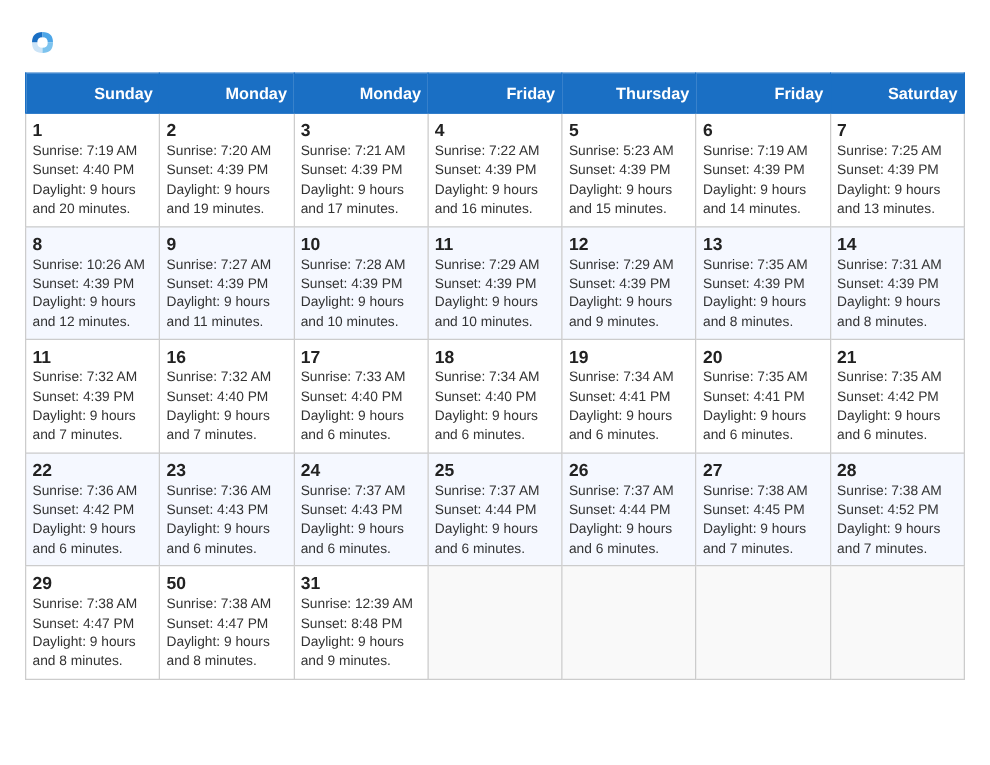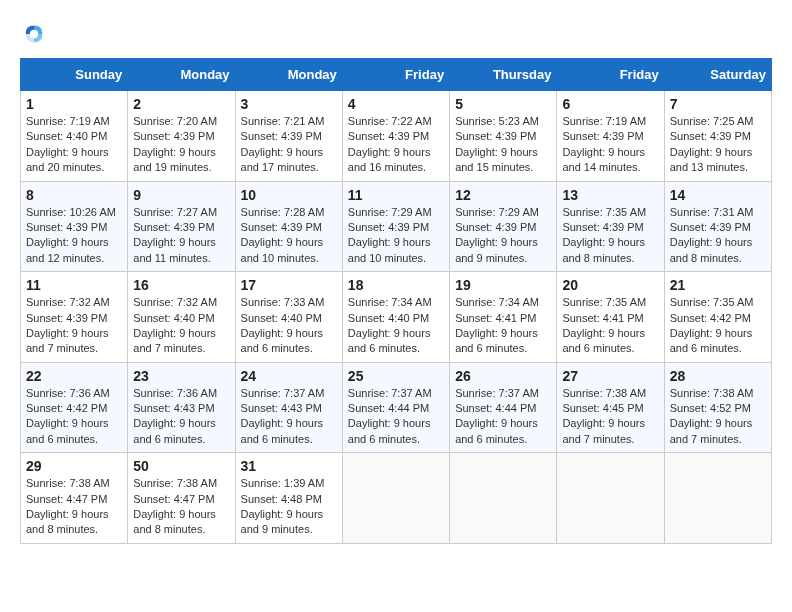--- a/index.html
+++ b/index.html
@@ -369,22 +369,22 @@
         <span class="day-number">50</span>
         <div class="day-info">
           <span>Sunrise: 7:38 AM</span><br>
           <span>Sunset: 4:47 PM</span><br>
           <span>Daylight: 9 hours and 8 minutes.</span>
         </div>
       </td>
         <td>
         <span class="day-number">31</span>
         <div class="day-info">
-          <span>Sunrise: 1:39 AM</span><br>
-          <span>Sunset: 4:48 PM</span><br>
+          <span>Sunrise: 12:39 AM</span><br>
+          <span>Sunset: 8:48 PM</span><br>
           <span>Daylight: 9 hours and 9 minutes.</span>
         </div>
       </td>
         <td class="empty-cell"></td>
         <td class="empty-cell"></td>
         <td class="empty-cell"></td>
         <td class="empty-cell"></td>
       </tr>
     </tbody>
 </table>

